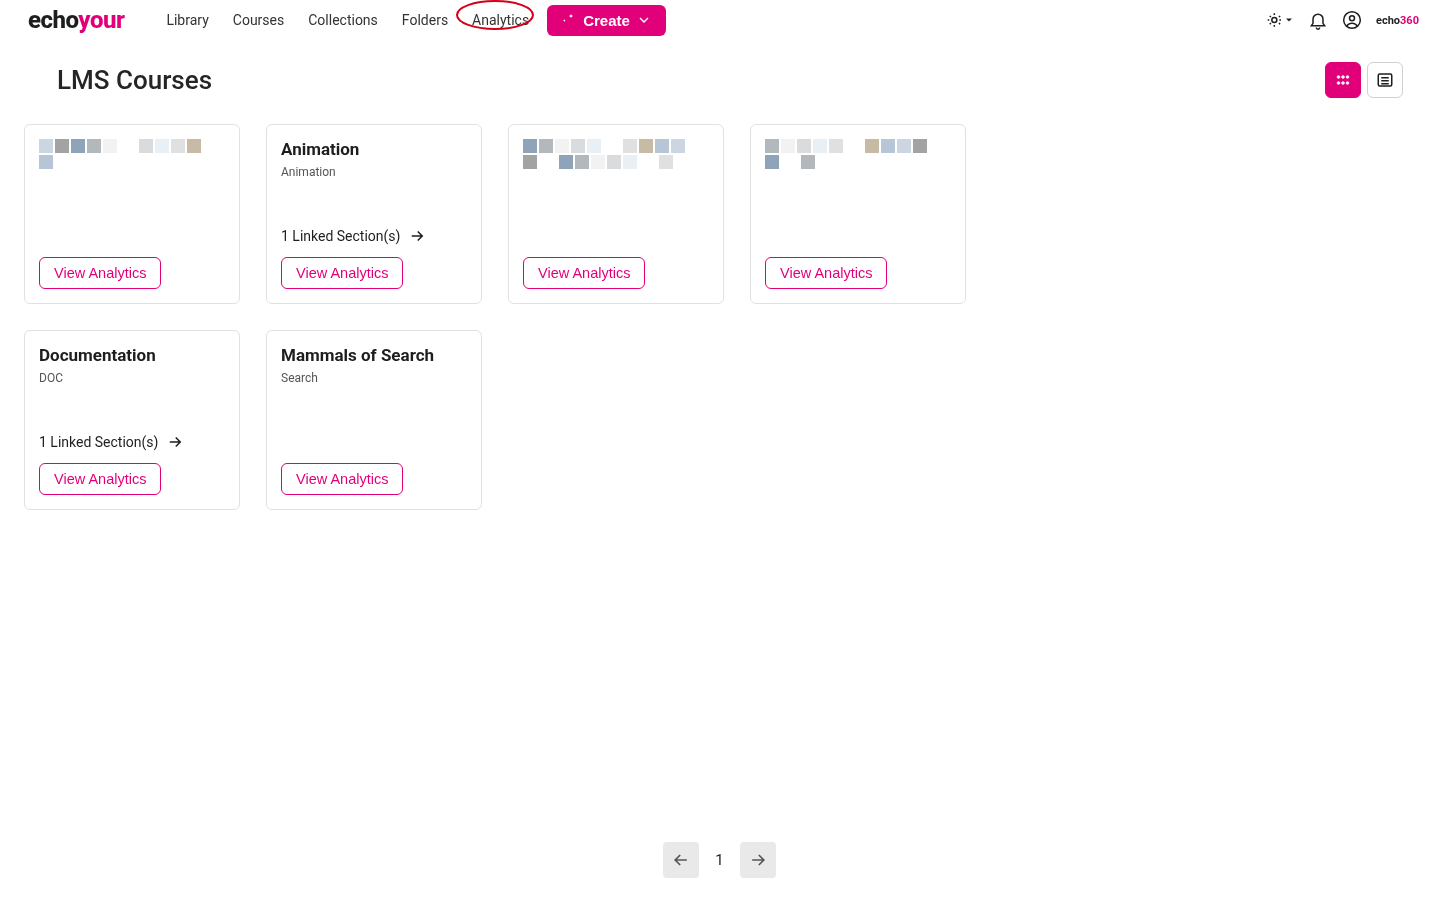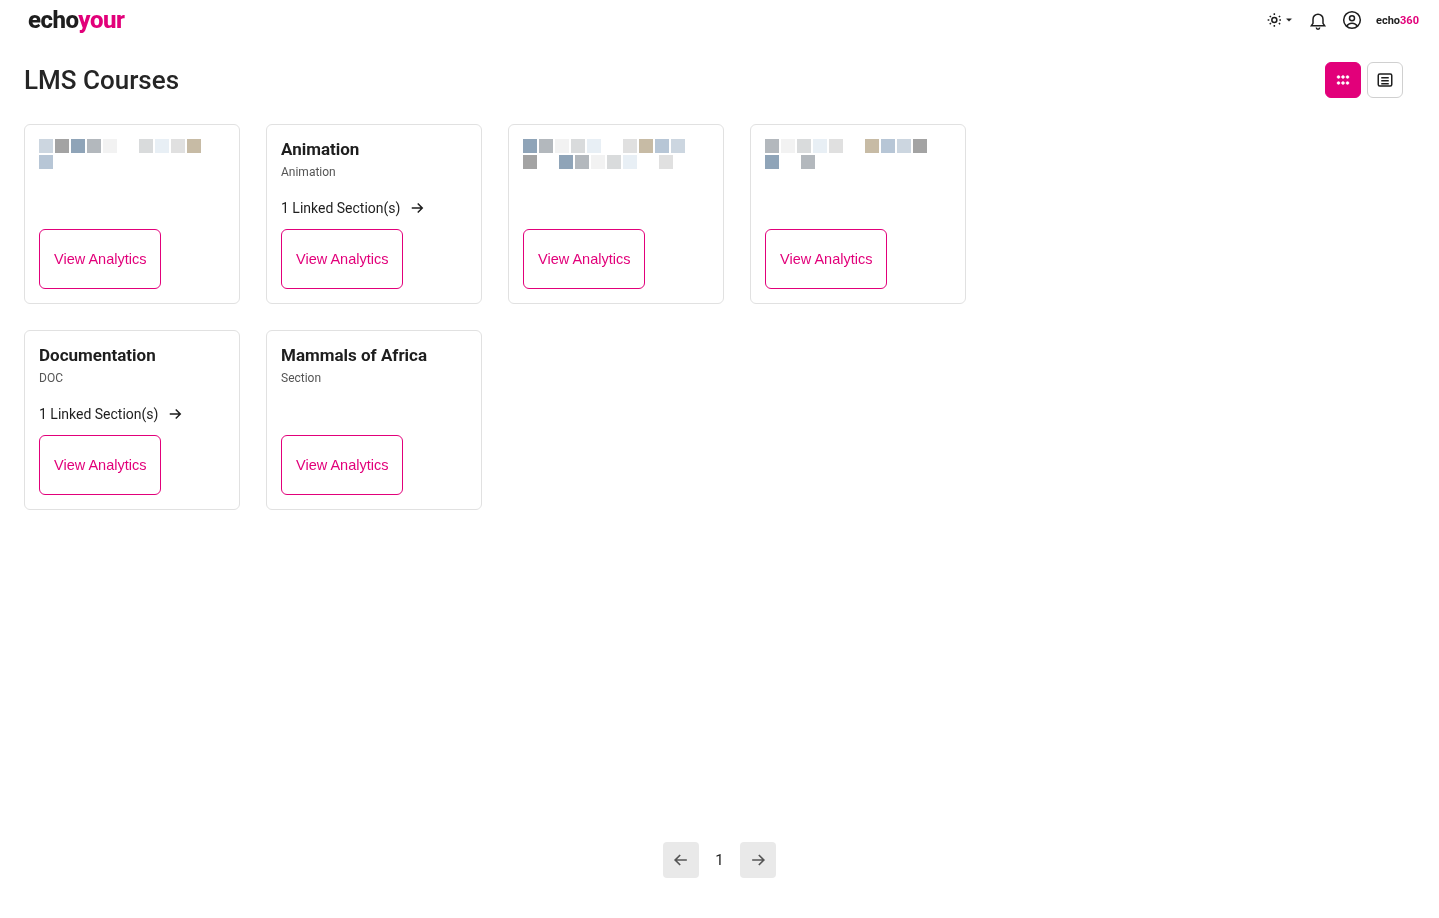--- a/index.html
+++ b/index.html
@@ -14,57 +14,78 @@
   .nav-item.circled svg.circle-ann { position: absolute; top: -7px; left: -9px; width: 100px; height: 34px; pointer-events: none; }
   .create-btn { background: #e2007a; color: #fff; border: none; border-radius: 6px; padding: 7px 14px; font-size: 15px; font-weight: 700; display: flex; align-items: center; gap: 6px; cursor: pointer; margin-left: 6px; }
   .create-btn svg { width: 16px; height: 16px; fill: #fff; }
   .topbar-spacer { flex: 1; }
   .topbar-icons { display: flex; align-items: center; gap: 14px; }
   .topbar-icons .icon { cursor: pointer; display: flex; align-items: center; }
   .topbar-icons svg { width: 20px; height: 20px; stroke: #1e1e1e; }
   .brandmini { font-size: 11px; font-weight: 700; color: #1e1e1e; }
   .brandmini .n360 { color: #e2007a; }
 
-  .header-row { display: flex; align-items: center; padding: 22px 36px 0 24px; }
+  .header-row { display: flex; align-items: center; padding: 22px 36px 0 24px; margin-left: 33px; }
   .page-title { font-size: 26px; font-weight: 500; color: #252525; }
   .header-row .spacer { flex: 1; }
   .search-wrap { display: flex; align-items: center; border: 1px solid #d9d9d9; border-radius: 6px; padding: 0 12px; width: 276px; height: 40px; }
   .search-wrap svg { width: 18px; height: 18px; stroke: #333; }
   .search-wrap input { border: none; outline: none; font-size: 15px; margin-left: 12px; width: 100%; color: #333; }
   .search-wrap input::placeholder { color: #555; }
   .view-toggles { display: flex; gap: 6px; margin-left: 16px; }
   .view-btn { width: 36px; height: 36px; border-radius: 6px; display: flex; align-items: center; justify-content: center; border: 1px solid #d0d0d0; background: #fff; cursor: pointer; }
   .view-btn.active { background: #e2007a; border-color: #e2007a; }
   .view-btn svg { width: 18px; height: 18px; }
   .view-btn.active svg { stroke: #fff; fill: #fff; }
   .view-btn:not(.active) svg { stroke: #1e1e1e; fill: none; }
 
   .cards { display: flex; flex-wrap: wrap; gap: 26px; padding: 26px 24px 0 24px; max-width: 1200px; }
   .card { width: 216px; height: 180px; border: 1px solid #e1e1e1; border-radius: 6px; padding: 14px 14px 14px 14px; display: flex; flex-direction: column; position: relative; }
   .card-title { font-size: 17px; font-weight: 700; color: #1e1e1e; }
   .card-sub { font-size: 12px; color: #555; margin-top: 6px; }
   .card-linked { font-size: 14px; color: #1e1e1e; margin-top: auto; display: flex; align-items: center; gap: 8px; cursor: pointer; }
   .card-linked svg { width: 18px; height: 18px; stroke: #1e1e1e; }
-  .view-analytics { margin-top: 12px; border: 1px solid #e2007a; color: #e2007a; background: #fff; border-radius: 6px; padding: 21px 14px; font-size: 14.5px; cursor: pointer; align-self: flex-start; font-weight: 500; }
+  .view-analytics { margin-top: 12px; border: 1px solid #e2007a; color: #e2007a; background: #fff; border-radius: 6px; padding: 7px 14px; font-size: 14.5px; cursor: pointer; align-self: flex-start; font-weight: 500; }
   .card .mid-spacer { flex: 1; }
 
   .pixelated { display: flex; flex-wrap: wrap; gap: 2px; width: 180px; }
   .pixelated span { display: inline-block; width: 14px; height: 14px; }
 
   .pagination { position: fixed; bottom: 40px; left: 0; right: 0; display: flex; align-items: center; justify-content: center; gap: 16px; }
   .page-btn { width: 36px; height: 36px; background: #e9e9e9; border: none; border-radius: 4px; display: flex; align-items: center; justify-content: center; cursor: pointer; }
   .page-btn svg { width: 20px; height: 20px; stroke: #555; fill: none; }
   .page-num { font-size: 15px; color: #1e1e1e; }
 </style>
 </head>
 <body>
 
 <div class="topbar">
   <div class="logo">
     <span class="echo">echo</span><span class="video">your</span>
+  </div>
+  <div class="nav">
+    <div class="nav-item">Library</div>
+    <div class="nav-item">Courses</div>
+    <div class="nav-item">Collections</div>
+    <div class="nav-item">Folders</div>
+    <div class="nav-item circled">
+      <span>Analytics</span>
+      <svg class="circle-ann" viewBox="0 0 100 34">
+          <ellipse cx="44" cy="16" rx="38" ry="14" fill="none" stroke="#d4001a" stroke-width="2"></ellipse>
+        </svg>
+    </div>
+    <button class="create-btn">
+      <svg viewBox="0 0 24 24">
+          <path d="M5 19l14-14M15 3l1 2 2 1-2 1-1 2-1-2-2-1 2-1 1-2zM5 11l.7 1.4L7 13l-1.3.6L5 15l-.7-1.4L3 13l1.3-.6L5 11z"></path>
+        </svg>
+      <span>Create</span>
+      <svg viewBox="0 0 24 24">
+          <path d="M6 9l6 6 6-6" fill="none" stroke="#fff" stroke-width="2"></path>
+        </svg>
+    </button>
   </div>
   <div class="topbar-spacer"></div>
   <div class="topbar-icons">
     <div class="icon">
       <svg viewBox="0 0 24 24" fill="none" stroke-width="1.8">
           <circle cx="10" cy="12" r="3"></circle>
           <path d="M10 4v2m0 12v2m6.9-12.9-1.4 1.4m-11-1.4 1.4 1.4m11 8.6-1.4-1.4m-11 1.4 1.4-1.4M18 12h-2M4 12H2"></path>
         </svg>
       <svg viewBox="0 0 24 24" style="width:10px;height:10px;margin-left:-2px" fill="#1e1e1e">
           <path d="M6 9l6 6 6-6z"></path>
@@ -185,22 +206,22 @@
       <div class="mid-spacer"></div>
       <div class="card-linked">
         <span>1 Linked Section(s)</span>
         <svg viewBox="0 0 24 24" fill="none" stroke-width="2">
           <path d="M5 12h14M13 6l6 6-6 6"></path>
         </svg>
       </div>
       <button class="view-analytics">View Analytics</button>
     </div>
     <div class="card">
-      <div class="card-title">Mammals of Africa</div>
-      <div class="card-sub">Section</div>
+      <div class="card-title">Mammals of Search</div>
+      <div class="card-sub">Search</div>
       <div class="mid-spacer"></div>
       <button class="view-analytics">View Analytics</button>
     </div>
   </div>
 
 <div class="pagination">
   <button class="page-btn">
     <svg viewBox="0 0 24 24" stroke-width="2">
         <path d="M19 12H5M11 6l-6 6 6 6"></path>
       </svg>

